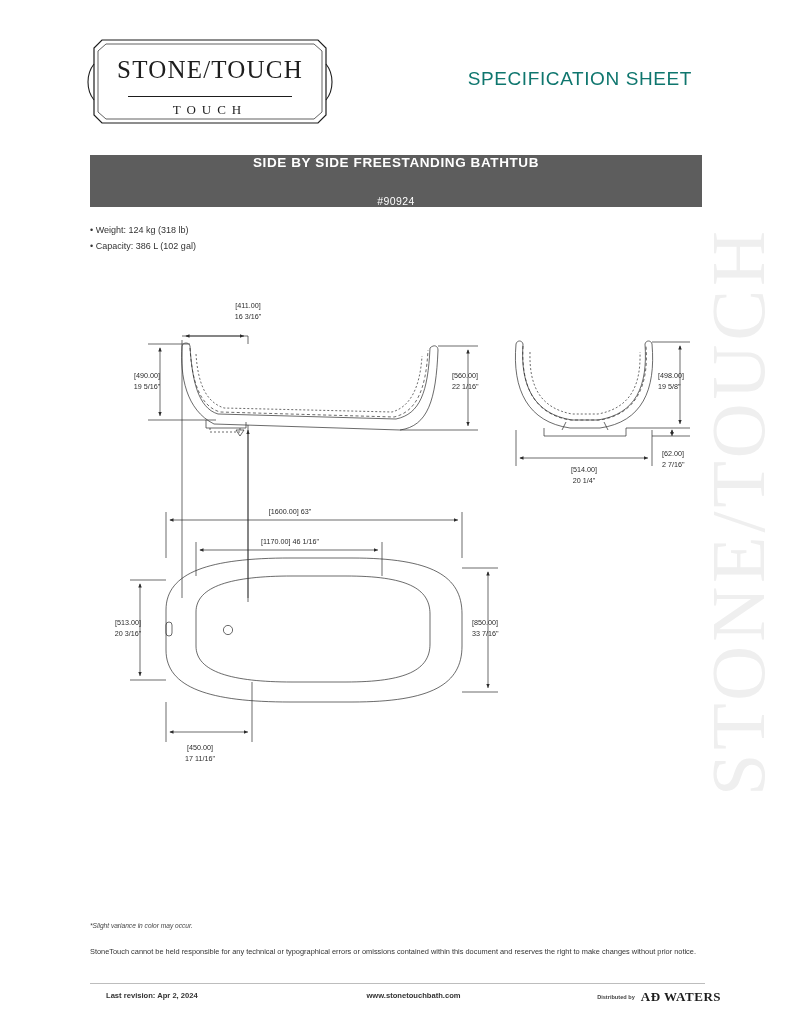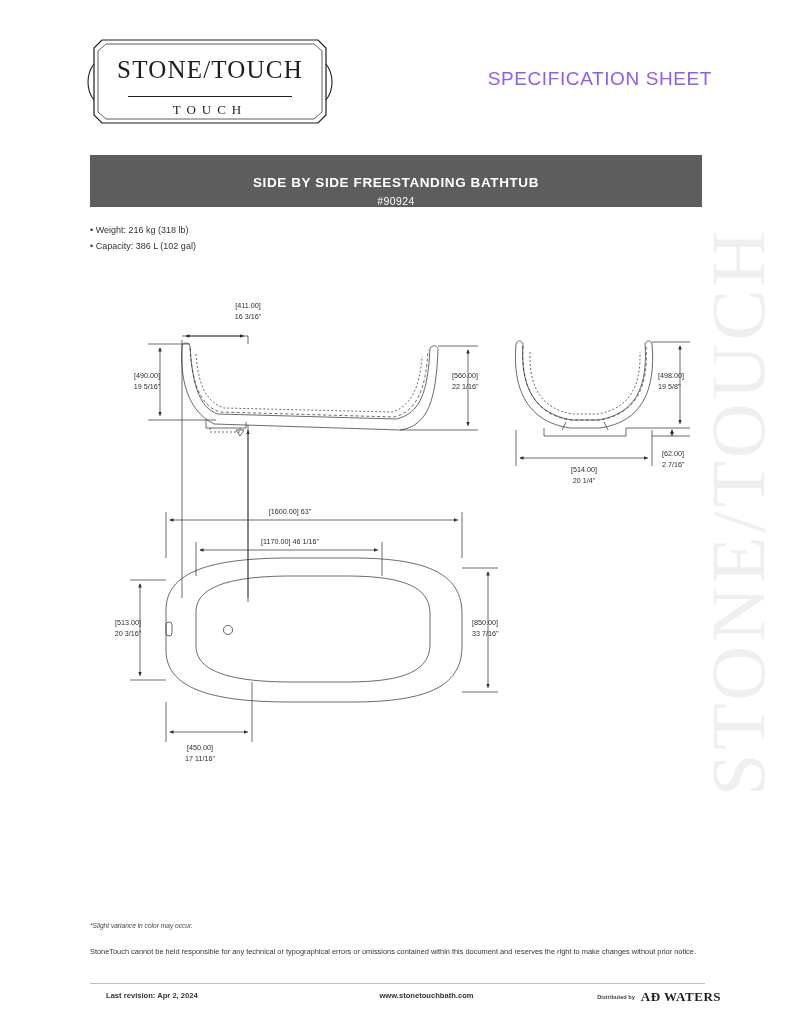--- a/index.html
+++ b/index.html
@@ -84,40 +84,40 @@
     top: 72px;
     width: 248px;
     text-align: center;
     font-family: "Liberation Serif", serif;
     font-size: 13px;
     letter-spacing: 6px;
     color: #1d1d1d;
   }
   .spec-title {
     position: absolute;
-    right: 80px;
+    right: 100px;
     top: 68px;
     font-size: 19px;
     letter-spacing: 0.6px;
-    color: #8b5cf6;
+    color: #0f766e;
   }
 
   
   .title-bar {
     position: absolute;
     left: 90px;
     top: 155px;
     width: 612px;
     height: 52px;
     background: #5d5d5d;
     color: #ffffff;
     display: flex;
     flex-direction: column;
     align-items: center;
-    justify-content: flex-end;
+    justify-content: space-between;
   }
   .title-bar .t1 {
     font-size: 13.5px;
     font-weight: bold;
     letter-spacing: 0.6px;
   }
   .title-bar .t2 {
     font-size: 10.5px;
     margin-top: 5px;
     letter-spacing: 0.4px;
@@ -181,21 +181,21 @@
     position: absolute;
     left: 106px;
     top: 989px;
     width: 615px;
     height: 20px;
     font-size: 7.6px;
     color: #333;
     font-weight: bold;
   }
   .footer .rev { position: absolute; left: 0; top: 2px; }
-  .footer .url { position: absolute; left: 0; width: 615px; text-align: center; top: 2px; padding-left: 13px; }
+  .footer .url { position: absolute; left: 0; width: 615px; text-align: center; top: 2px; }
   .footer .dist {
     position: absolute; right: 0; top: 0;
     display: flex; align-items: center; gap: 6px;
   }
   .footer .dist .lbl { font-size: 5.6px; color: #444; }
   .footer .dist .brand {
     font-family: "Liberation Serif", serif;
     font-size: 13px;
     letter-spacing: 0.5px;
     color: #1d1d1d;
@@ -222,21 +222,21 @@
   </div>
   <div class="spec-title">SPECIFICATION SHEET</div>
 </div>
 
 <div class="title-bar">
   <div class="t1">SIDE BY SIDE FREESTANDING BATHTUB</div>
   <div class="t2">#90924</div>
 </div>
 
 <div class="specs">
-  <div>• Weight: 216 kg (318 lb)</div>
+  <div>• Weight: 124 kg (318 lb)</div>
   <div>• Capacity: 386 L (102 gal)</div>
 </div>
 
 <div class="drawings">
   <svg width="792" height="490" viewBox="0 0 792 490">
     <defs>
       <marker id="ar" markerWidth="7" markerHeight="7" refX="6" refY="2.5" orient="auto">
         <path d="M0,0 L6,2.5 L0,5 z" fill="#2b2b2b"></path>
       </marker>
       <marker id="arS" markerWidth="7" markerHeight="7" refX="1" refY="2.5" orient="auto">

